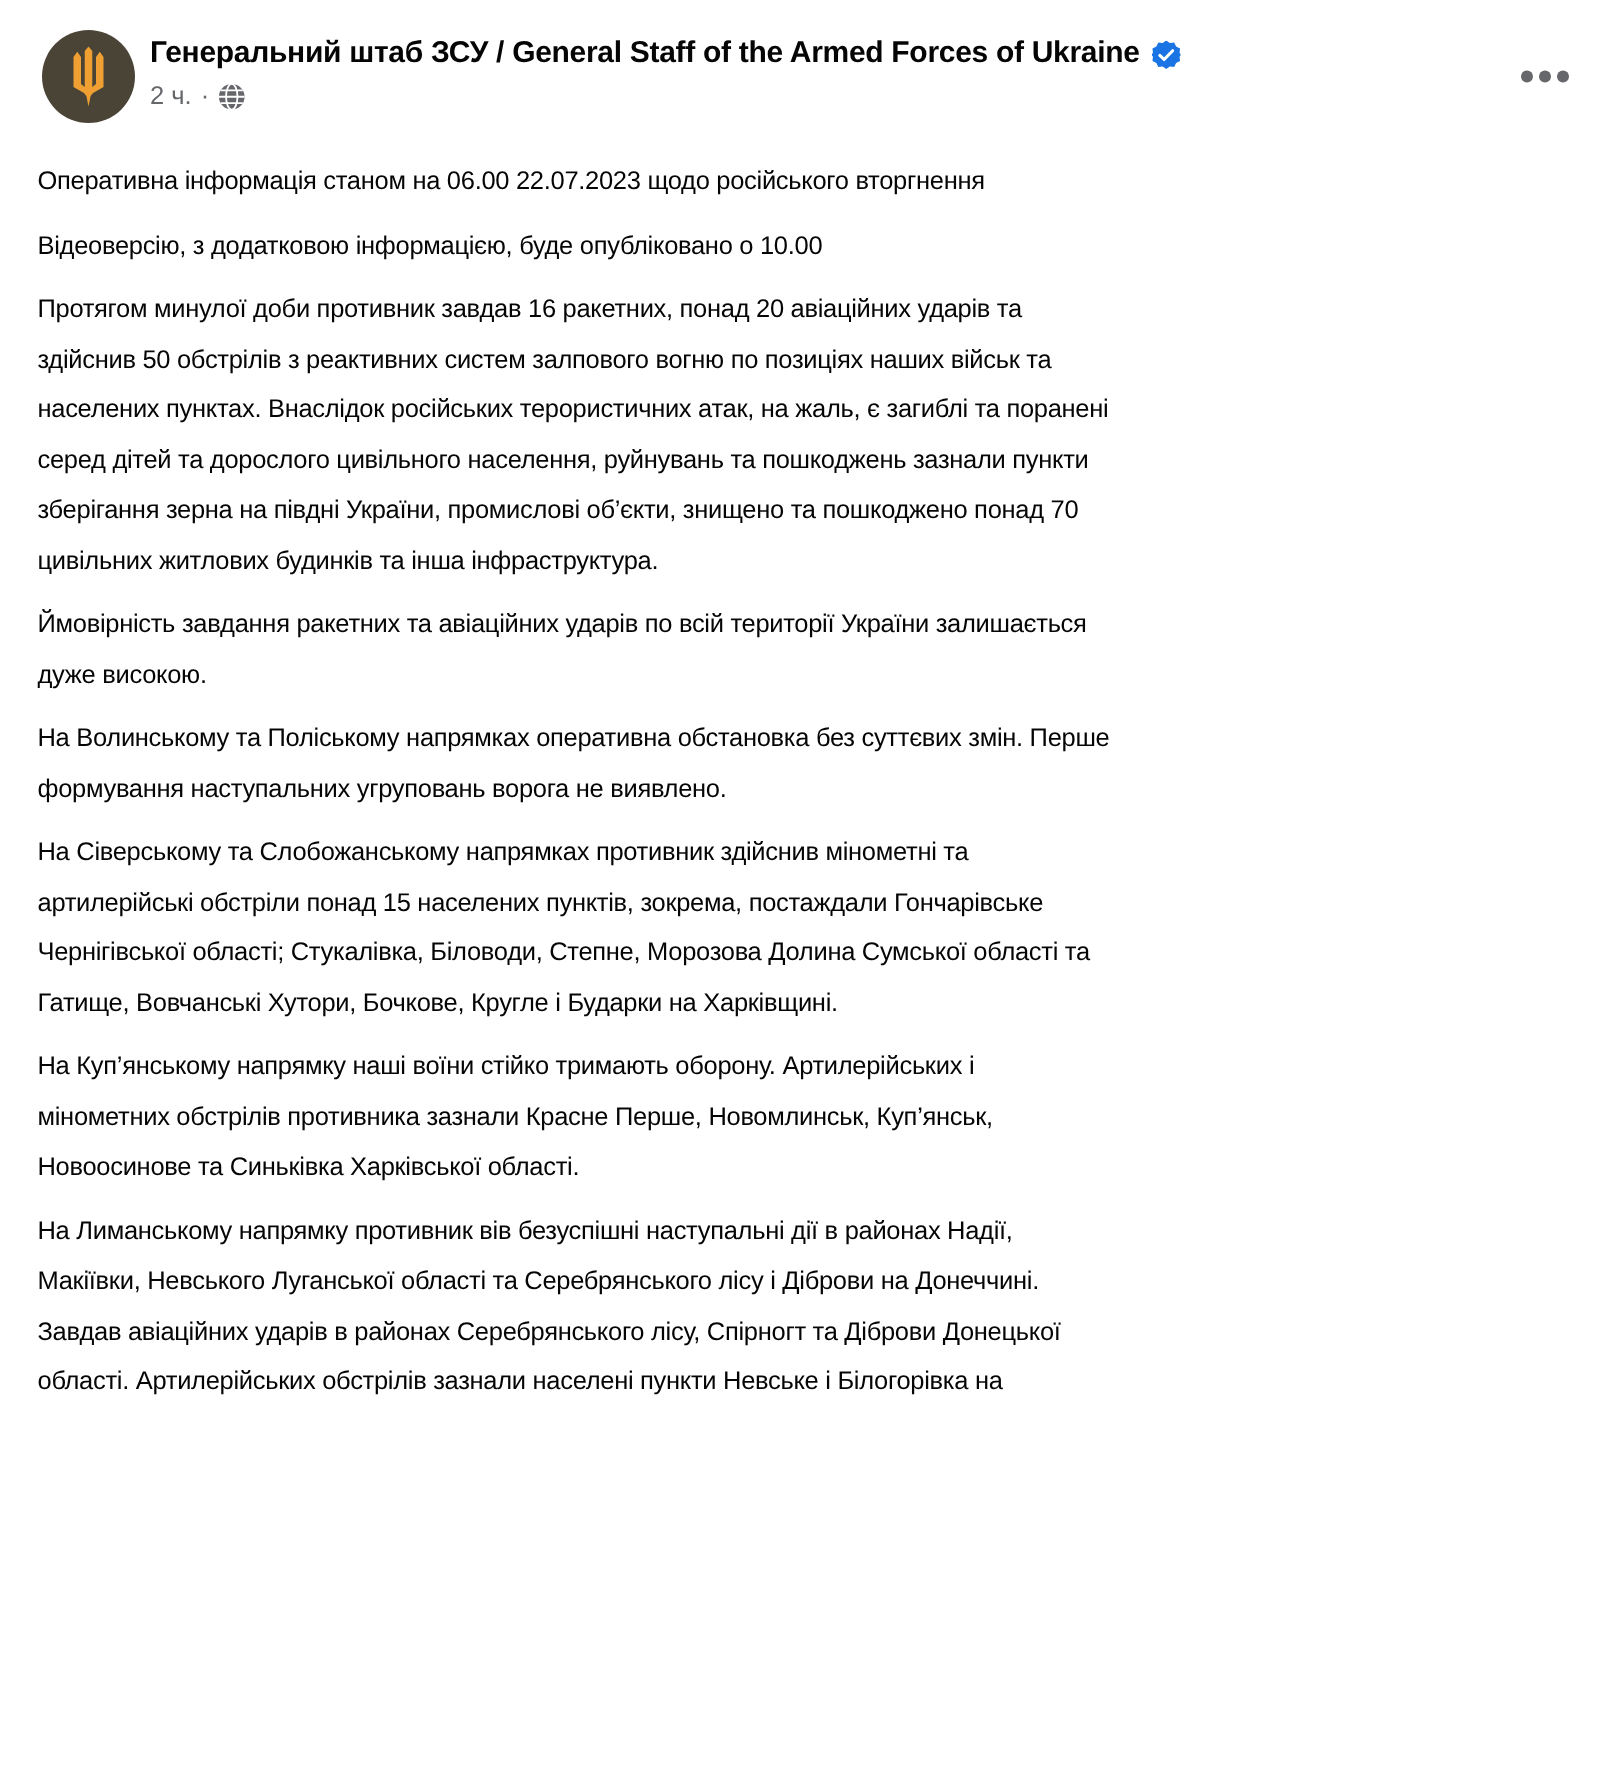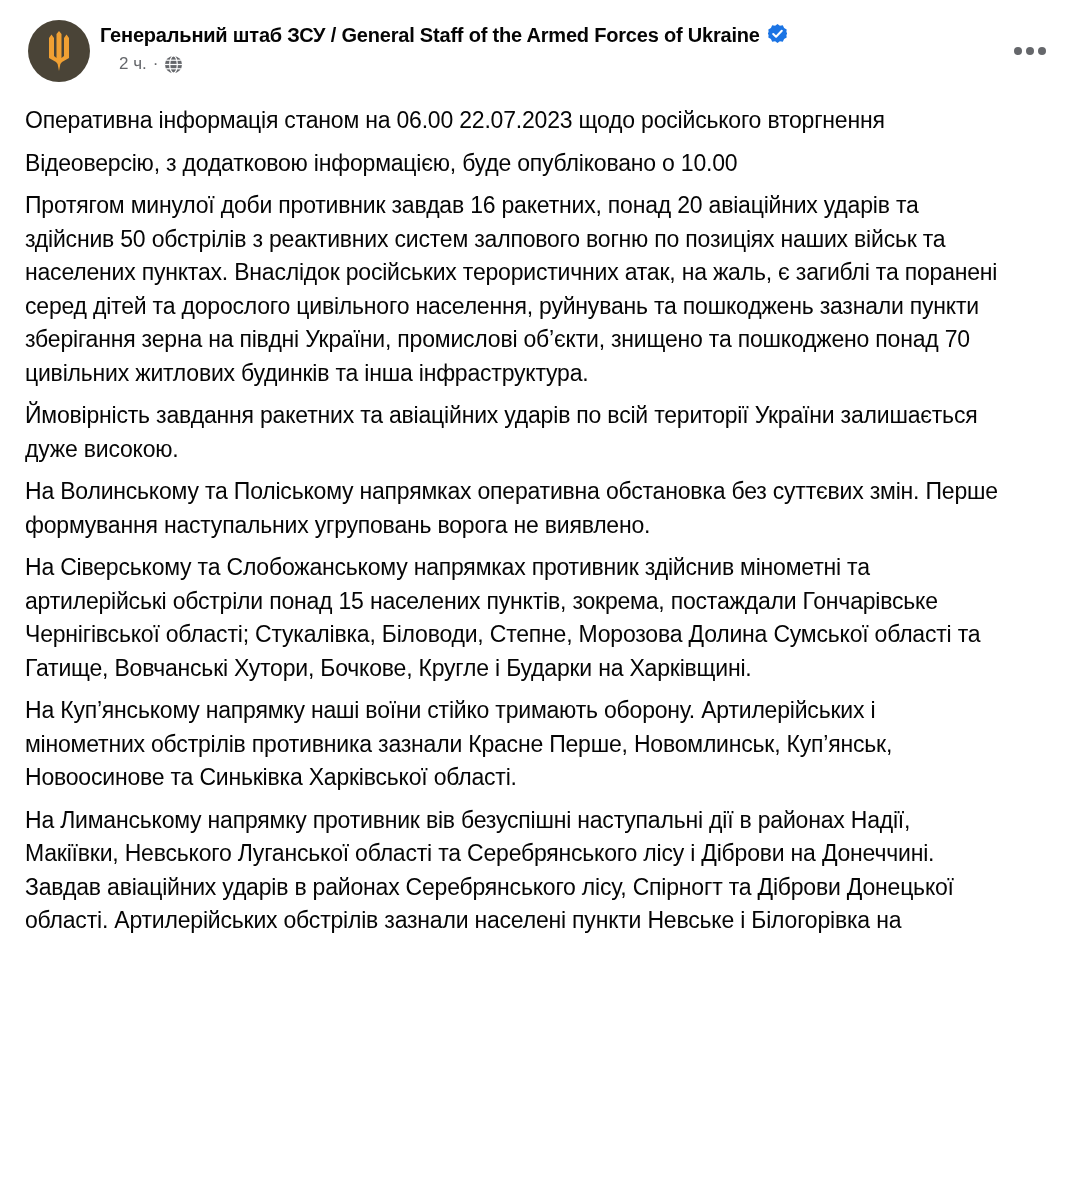--- a/index.html
+++ b/index.html
@@ -38,20 +38,21 @@
     cursor: pointer;
   }
   .header-info {
     position: absolute;
     left: 100px;
     top: 22px;
     right: 120px;
   }
   .name-row {
     display: flex;
+    align-items: center;
     gap: 8px;
   }
   .page-name {
     font-size: 20px;
     font-weight: bold;
     line-height: 26px;
     letter-spacing: -0.2px;
     color: #050505;
     cursor: pointer;
     white-space: nowrap;
@@ -61,39 +62,39 @@
     margin-top: 2px;
   }
   .meta-row {
     display: flex;
     align-items: center;
     gap: 6px;
     margin-top: 6px;
     font-size: 17px;
     color: #65676b;
   }
-  .meta-row .timestamp { cursor: pointer; margin-left: 19px; }
+  .meta-row .timestamp { cursor: pointer; }
   .menu-btn {
     position: absolute;
     right: 30px;
     top: 36px;
     width: 44px;
     height: 30px;
     display: flex;
     align-items: center;
     justify-content: center;
     cursor: pointer;
     border-radius: 6px;
   }
   .content {
     padding: 20px 18px 0 25px;
   }
   p.para {
     margin: 0 0 9px 0;
-    font-size: 23px;
+    font-size: 17px;
     line-height: 33.5px;
     letter-spacing: -0.2px;
     color: #050505;
     white-space: pre;
   }
 </style>
 </head>
 <body>
 
 <div class="post">

